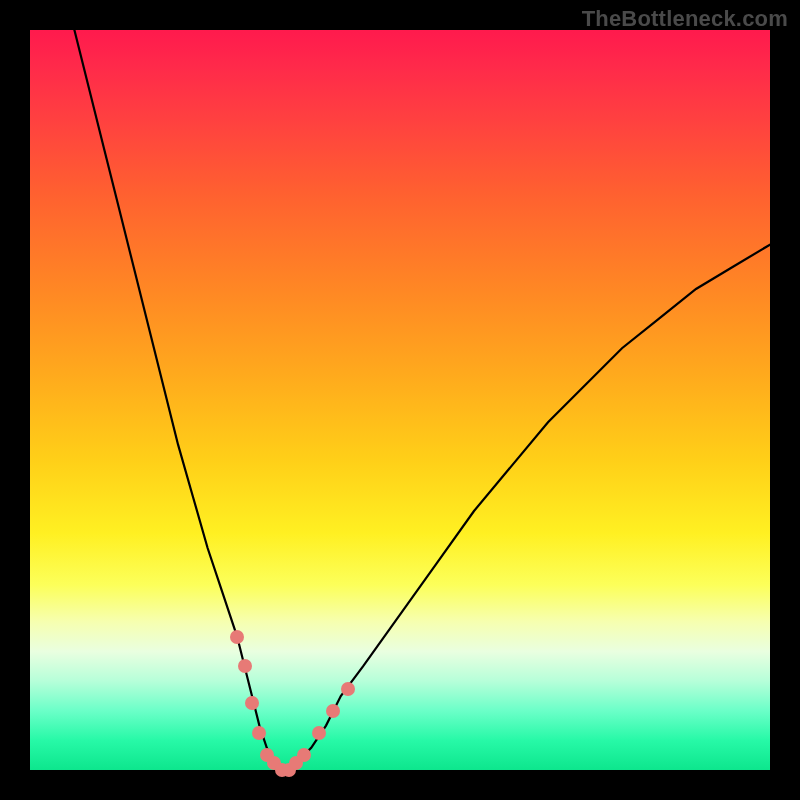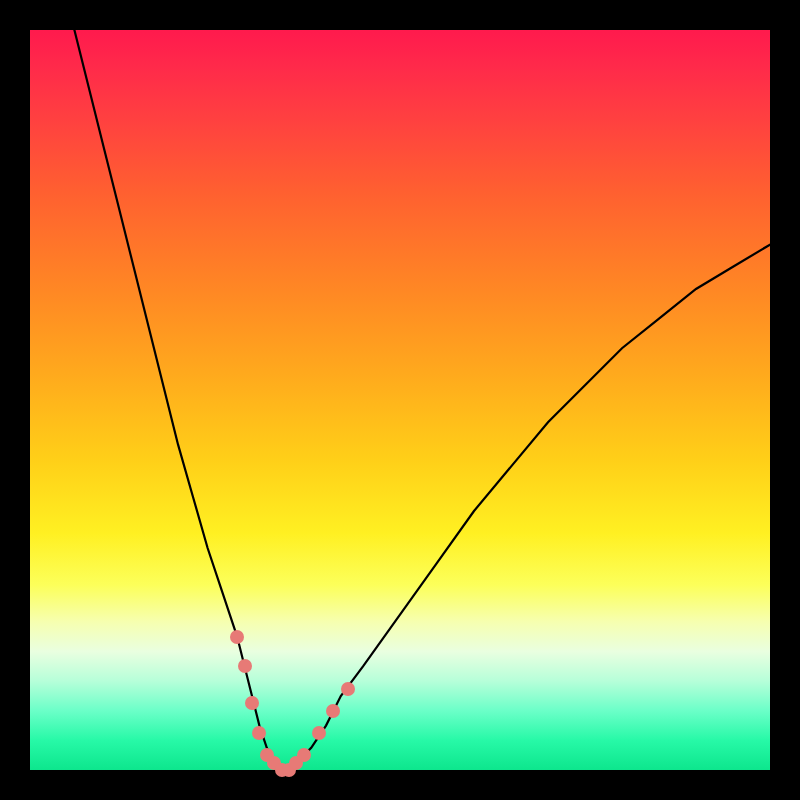--- a/index.html
+++ b/index.html
@@ -75,20 +75,21 @@
     margin-left: -7px;
     margin-top: -7px;
     background: #e77a76;
     border-radius: 50%;
   }
 </style>
 </head>
 <body>
 
 <div class="frame">
+  <div class="watermark">TheBottleneck.com</div>
 
   <div class="plot-area">
     <svg class="curve" viewBox="0 0 740 740" preserveAspectRatio="none">
       <path id="curve-path" d="M44.4 0.0 L59.2 59.2 L74.0 118.4 L88.8 177.6 L103.6 236.8 L118.4 296.0 L133.2 355.2 L148.0 414.4 L162.8 466.2 L177.6 518.0 L192.4 562.4 L199.8 584.6 L207.2 606.8 L214.6 636.4 L222.0 666.0 L229.4 695.6 L236.8 717.8 L244.2 732.6 L251.6 740.0 L259.0 740.0 L266.4 732.6 L281.2 717.8 L296.0 695.6 L310.8 666.0 L333.0 636.4 L370.0 584.6 L407.0 532.8 L444.0 481.0 L481.0 436.6 L518.0 392.2 L555.0 355.2 L592.0 318.2 L629.0 288.6 L666.0 259.0 L703.0 236.8 L740.0 214.6" fill="none" stroke="#000" stroke-width="2.2" stroke-linecap="round"></path>
     </svg>
     <div class="markers" id="markers">
         <div class="marker" style="left: 207.2px; top: 606.8px; background: rgb(231, 122, 118);"></div>
         <div class="marker" style="left: 214.6px; top: 636.4px; background: rgb(231, 122, 118);"></div>
         <div class="marker" style="left: 222px; top: 673.4px; background: rgb(231, 122, 118);"></div>
         <div class="marker" style="left: 229.4px; top: 703px; background: rgb(231, 122, 118);"></div>

